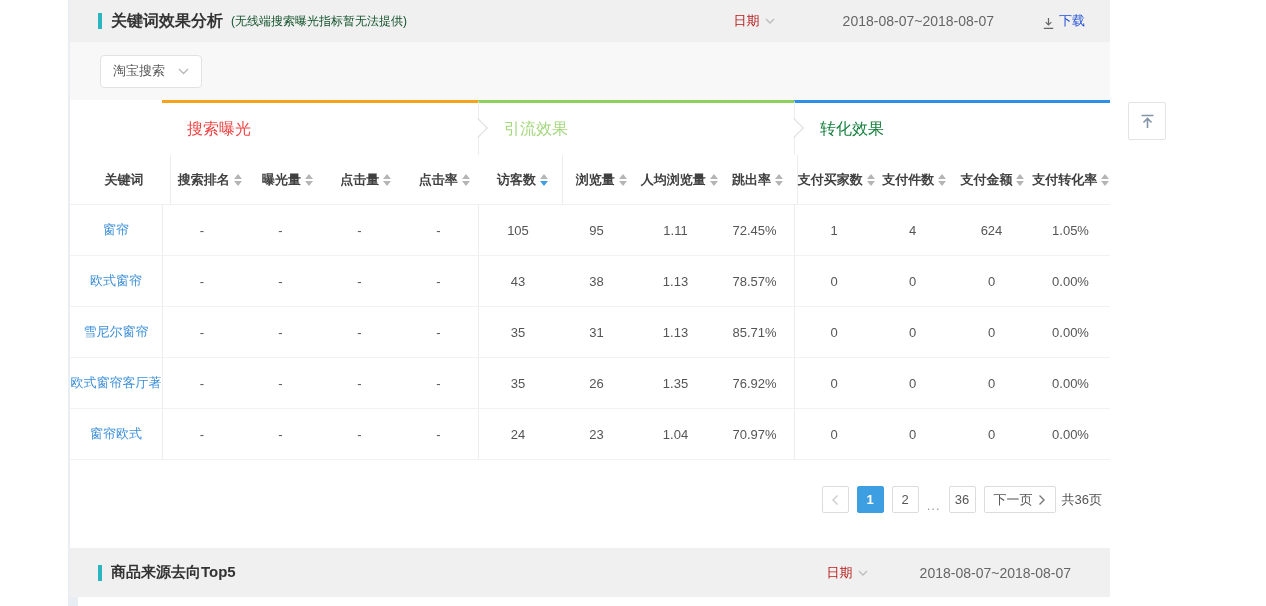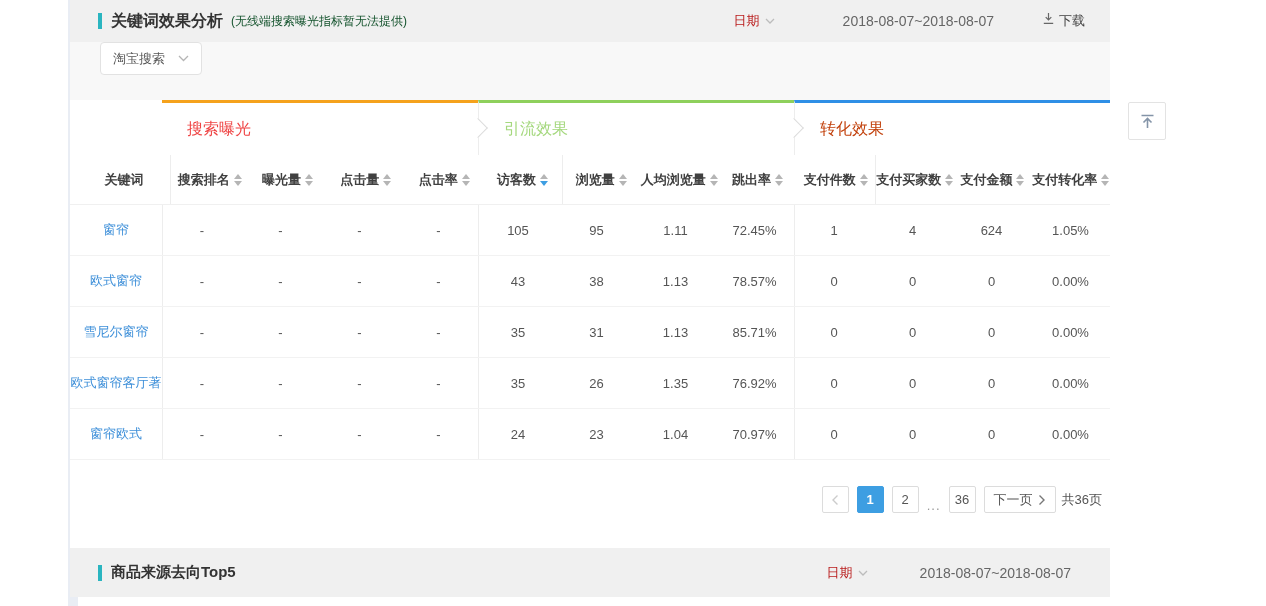--- a/index.html
+++ b/index.html
@@ -16,40 +16,40 @@
   .teal-bar { width:4px; height:16px; background:#2ab5c0; margin-right:9px; display:inline-block; }
   .band-title { font-size:16px; font-weight:bold; color:#333; }
   .band-title.small { font-size:15px; }
   .note { color:#14532d; font-size:12px; margin-left:8px; }
   .band-right { display:flex; align-items:center; }
   .date-filter { display:inline-flex; align-items:center; color:#b91c1c; font-size:13px; cursor:pointer; margin-right:68px; }
   .date-filter svg { margin-left:5px; }
   .date-range { color:#666; font-size:14px; margin-right:48px; }
   .bottom-band .date-filter { margin-right:52px; }
   .bottom-band .date-range { margin-right:14px; }
-  .download { display:inline-flex; align-items:flex-start; color:#404040; font-size:13px; cursor:pointer; }
+  .download { display:inline-flex; align-items:flex-end; color:#1d4ed8; font-size:13px; cursor:pointer; }
   .download svg { margin-right:4px; }
 
   
   .card { background:#fff; }
-  .filter-row { height:58px; background:#f8f8f8; display:flex; align-items:flex-start; padding-left:30px; }
+  .filter-row { height:58px; background:#f8f8f8; display:flex; align-items:center; padding-left:30px; }
   .dropdown { width:102px; height:33px; background:#fff; border:1px solid #e2e2e2; border-radius:4px; display:flex; align-items:center; justify-content:space-between; padding:0 12px; font-size:13px; color:#555; cursor:pointer; }
 
   
   .grow, .hrow, .trow { display:grid; grid-template-columns:92px repeat(12,1fr); width:1040px; }
   .grow { height:55px; }
   .hrow { height:50px; border-bottom:1px solid #f0f0f0;padding-left:8px; }
   .trow { height:51px; border-bottom:1px solid #f2f2f2; }
   .trow:last-child { border-bottom:1px solid #e8e8e8; }
 
   .gcell { display:flex; align-items:center; position:relative; }
   .g-span { grid-column:span 4; padding-left:25px; font-size:16px; }
   .g-orange { border-top:3px solid #f5a21c; color:#ef4444; }
   .g-green  { border-top:3px solid #8ed05c; color:#a5d87e; border-left:1px solid #ededed; }
-  .g-blue   { border-top:3px solid #2e8fe6; color:#c2410c; border-left:1px solid #ededed; }
+  .g-blue   { border-top:3px solid #2e8fe6; color:#15803d; border-left:1px solid #ededed; }
   .chev { position:absolute; left:-8px; top:50%; width:14px; height:14px; margin-top:-8px; background:#fff; border-top:1px solid #dcdcdc; border-right:1px solid #dcdcdc; transform:rotate(45deg); }
 
   .hcell { display:flex; align-items:center; justify-content:center; font-size:13px; font-weight:bold; color:#404040; cursor:pointer; }
   .hcell.kw-h { cursor:default; }
   .tcell { display:flex; align-items:center; justify-content:center; font-size:13px; color:#555; }
   .sec-start { border-left:1px solid #ededed; }
   .kw { color:#3d8fd9; cursor:pointer; text-decoration:none; }
 
   .sort { display:inline-flex; flex-direction:column; margin-left:4px; }
   .sort i { display:block; width:0; height:0; border-left:4px solid transparent; border-right:4px solid transparent; }
@@ -181,29 +181,29 @@
             </span>
         </div>
         <div class="hcell">
           <span>跳出率</span>
           <span class="sort">
               <i class="up"></i>
               <i class="dn"></i>
             </span>
         </div>
 
-        <div class="hcell">
-          <span>支付件数</span>
-          <span class="sort">
-              <i class="up"></i>
-              <i class="dn"></i>
-            </span>
-        </div>
         <div class="hcell sec-start">
           <span>支付买家数</span>
+          <span class="sort">
+              <i class="up"></i>
+              <i class="dn"></i>
+            </span>
+        </div>
+        <div class="hcell">
+          <span>支付件数</span>
           <span class="sort">
               <i class="up"></i>
               <i class="dn"></i>
             </span>
         </div>
         <div class="hcell">
           <span>支付金额</span>
           <span class="sort">
               <i class="up"></i>
               <i class="dn"></i>

